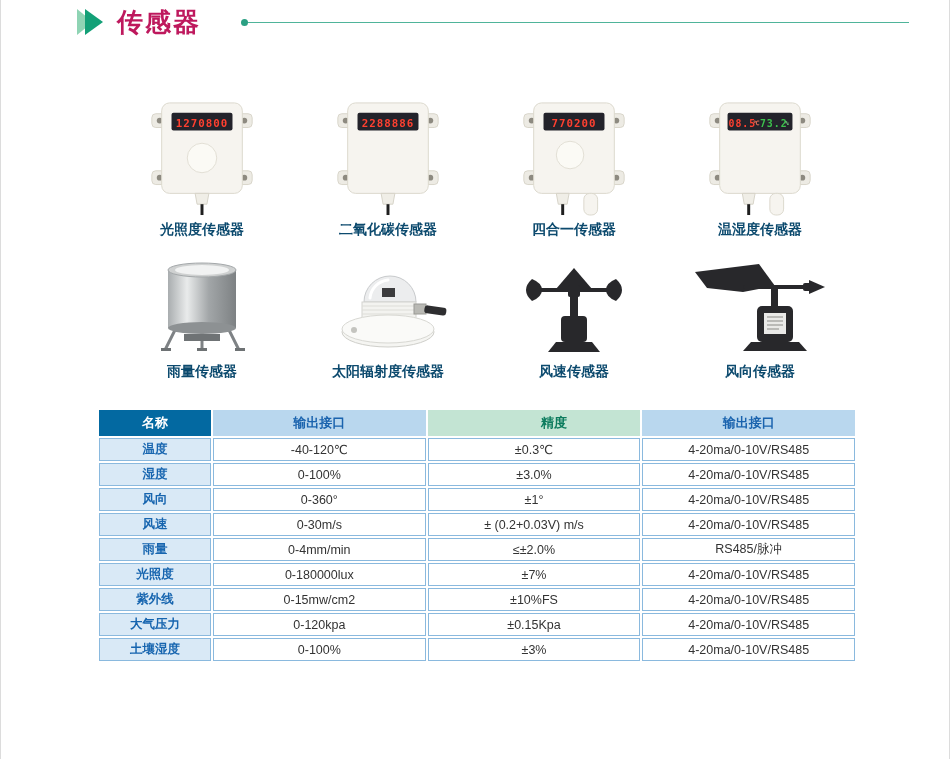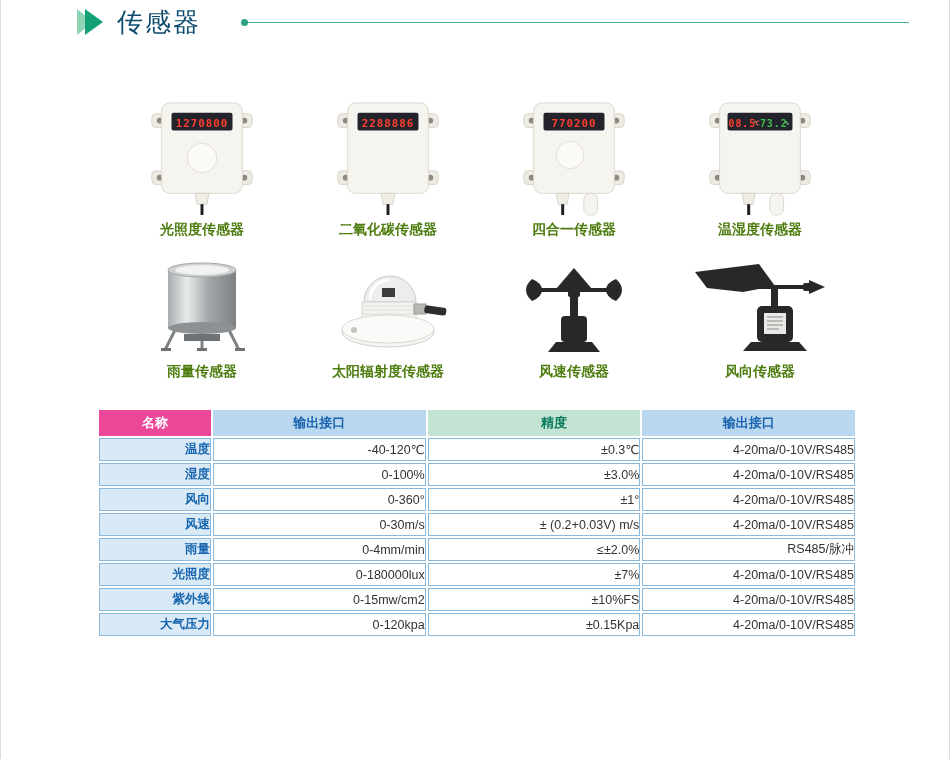--- a/index.html
+++ b/index.html
@@ -6,43 +6,43 @@
   html,body { background:#ffffff; }
   body { font-family:"Liberation Sans","DejaVu Sans",sans-serif; }
   .page {
     position:relative; width:950px; height:759px; background:#ffffff;
     border-left:1px solid #dcdcdc; border-right:1px solid #dcdcdc;
     overflow:hidden; margin:0 auto;
   }
   
   .section-header { position:absolute; top:6px; left:74px; right:40px; height:32px; display:flex; align-items:center; }
   .hdr-icon { flex:0 0 auto; }
-  .hdr-title { margin-left:8px; font-size:26px; font-weight:normal; color:#0c4a6e; letter-spacing:2px; line-height:30px; }
+  .hdr-title { margin-left:8px; font-size:26px; font-weight:bold; color:#be185d; letter-spacing:2px; line-height:30px; }
   .hdr-dot { width:7px; height:7px; border-radius:50%; background:#2ba083; margin-left:40px; flex:0 0 auto; }
   .hdr-line { flex:1 1 auto; height:1px; background:#4fb49a; }
   
   .subtitle { position:absolute; top:53px; left:125px; font-size:14px; color:#333; font-weight:bold; }
   
   .sensor-row { position:absolute; left:108px; width:744px; display:flex; justify-content:space-between; }
   .sensor-row1 { top:96px; }
   .sensor-row2 { top:256px; }
   .sensor-card { width:186px; display:flex; flex-direction:column; align-items:center; }
   .sensor-img { display:flex; align-items:flex-end; justify-content:flex-end; }
   .sensor-row1 .sensor-img { height:120px; }
   .sensor-row2 .sensor-img { height:102px; }
-  .sensor-label { margin-top:5px; font-size:14px; color:#4d7c0f; font-weight:bold; text-align:center; }
+  .sensor-label { margin-top:5px; font-size:14px; color:#0c4a6e; font-weight:bold; text-align:center; }
   
   .spec-table-wrap { position:absolute; top:408px; left:96px; width:760px; }
   table.spec { width:100%; border-collapse:separate; border-spacing:2px; table-layout:fixed; }
   table.spec col.c-name { width:112px; }
   table.spec th { height:26px; font-size:13px; font-weight:bold; text-align:center; vertical-align:middle; }
-  th.h-name   { background:#ec4899; color:#ffffff; }
+  th.h-name   { background:#0369a1; color:#ffffff; }
   th.h-blue   { background:#b9d7ee; color:#1a63ae; }
   th.h-green  { background:#c3e4d3; color:#0d7c5e;padding-left:40px; }
-  table.spec td { height:23px; font-size:12.5px; text-align:right; vertical-align:middle; border:1px solid #8ab9de; }
+  table.spec td { height:23px; font-size:12.5px; text-align:center; vertical-align:middle; border:1px solid #8ab9de; }
   td.name { background:#d9e9f6; color:#1765af; font-weight:bold; }
   td.val  { background:#ffffff; color:#333333; }
   
   text.led { font-family:"DejaVu Sans Mono",monospace; font-weight:bold; letter-spacing:1px; }
 </style>
 </head>
 <body>
 
 <div class="page">
 
@@ -311,17 +311,23 @@
           <td class="val">0-15mw/cm2</td>
           <td class="val">±10%FS</td>
           <td class="val">4-20ma/0-10V/RS485</td>
         </tr>
         <tr>
           <td class="name">大气压力</td>
           <td class="val">0-120kpa</td>
           <td class="val">±0.15Kpa</td>
           <td class="val">4-20ma/0-10V/RS485</td>
         </tr>
+        <tr>
+          <td class="name">土壤湿度</td>
+          <td class="val">0-100%</td>
+          <td class="val">±3%</td>
+          <td class="val">4-20ma/0-10V/RS485</td>
+        </tr>
       </tbody>
     </table>
   </div>
 
 </div>
 
 </body></html>

